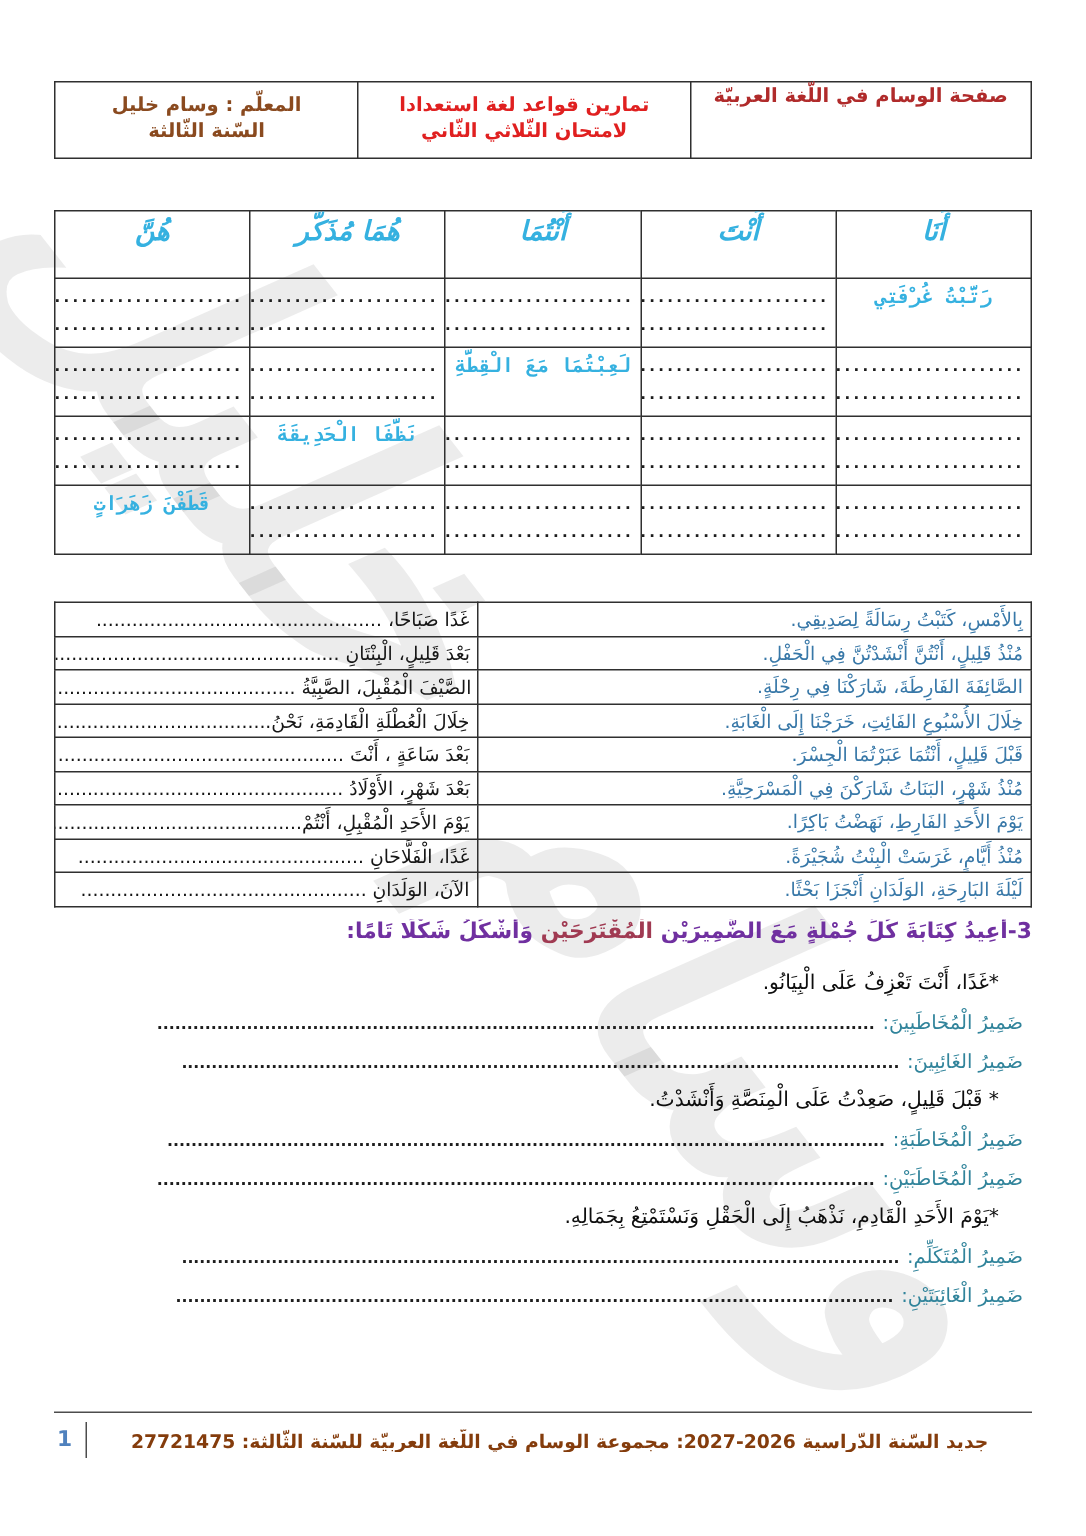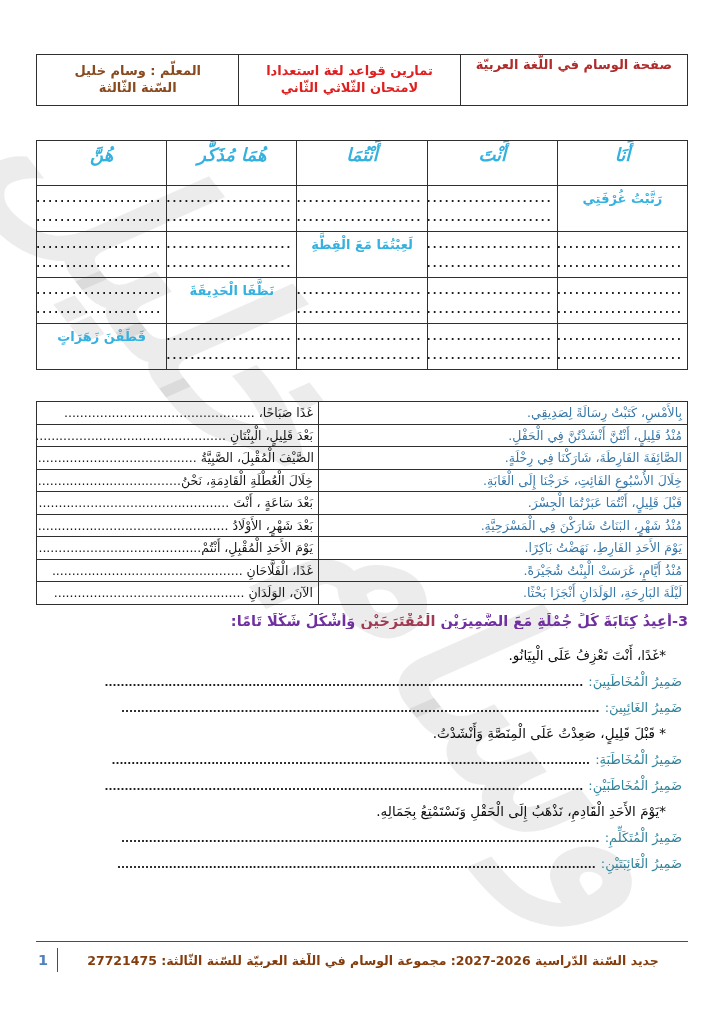--- a/index.html
+++ b/index.html
@@ -46,21 +46,21 @@
   #title1{top:108px;}
   #title2{top:371px;}
   #title3{top:613px;}
 
   
   .t1{top:140px;right:36px;width:652px;border-collapse:collapse;table-layout:fixed;}
   .t1 th,.t1 td{border:1.2px solid var(--border);vertical-align:top;text-align:center;padding:3px 4px;overflow:hidden;}
   .t1 th{height:38px;color:var(--cyan);font-size:18px;font-weight:700;font-style:italic;}
   .t1 td{height:39px;}
   .dotline{display:block;font-size:10px;letter-spacing:2.2px;font-weight:700;color:#1c1c1c;line-height:19px;white-space:nowrap;}
-  .filled{display:block;color:var(--cyan);font-size:13px;font-weight:700;line-height:19px;white-space:nowrap;}
+  .filled{display:block;color:var(--cyan);font-size:13px;font-weight:700;line-height:19px;white-space:nowrap;font-family:Liberation Mono, monospace;}
 
   
   .t2{top:401px;right:36px;width:652px;border-collapse:collapse;table-layout:fixed;}
   .t2 td{border:1.2px solid var(--border);height:21.5px;font-size:12.5px;padding:0 5px;white-space:nowrap;overflow:hidden;vertical-align:middle;}
   .t2 .r{width:55%;color:var(--steel);}
   .t2 .l{color:var(--ink);margin-top:43px;}
 
   
   .ex3{top:642px;right:36px;left:24px;}
   .ex3-sentence{font-size:13.5px;color:#0d0d0d;height:26px;line-height:26px;padding-right:22px;white-space:nowrap;overflow:hidden;}

